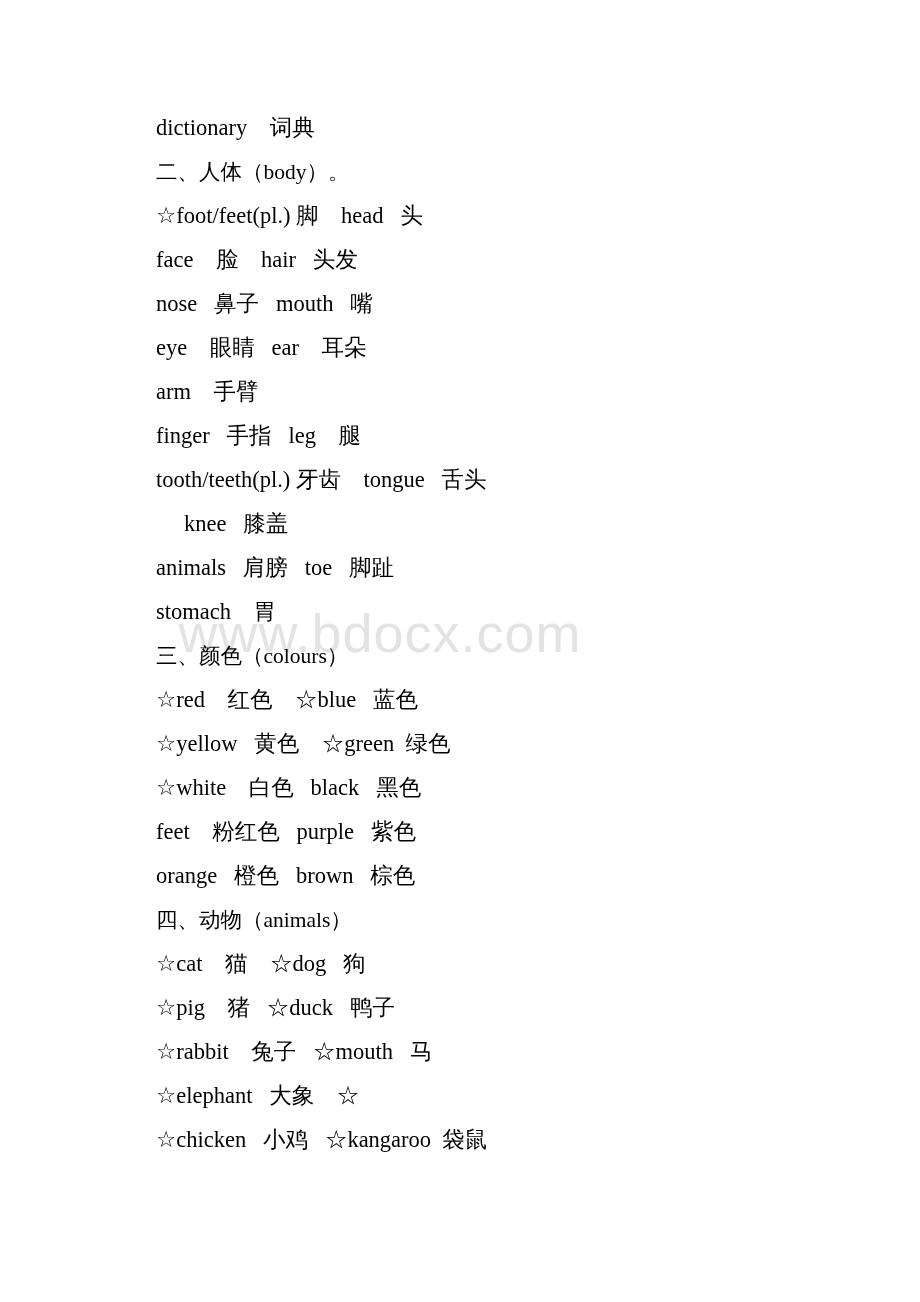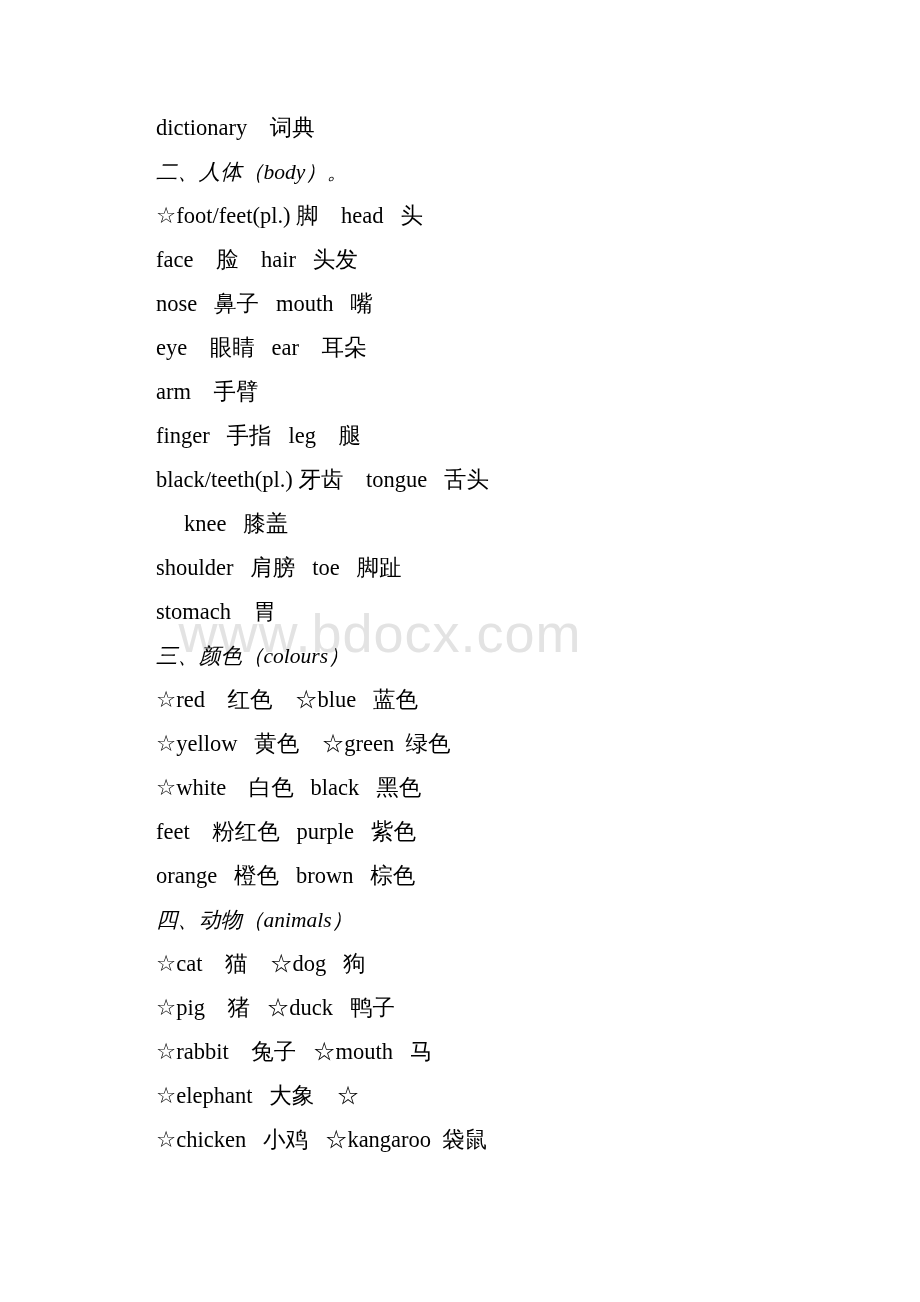--- a/index.html
+++ b/index.html
@@ -51,21 +51,20 @@
     height: 44px;
     line-height: 44px;
     font-size: 22.5px;
     white-space: pre;
     margin: 0;
   }
 
   
   .line.heading {
     font-size: 21.5px;
-    font-style: italic;
   }
 
   
   .line.indent {
     padding-left: 28px;
   }
 </style>
 </head>
 <body>
 
@@ -74,23 +73,23 @@
 <div id="page">
 
   <div class="line">dictionary    词典</div>
   <div class="line heading">二、人体（body）。</div>
   <div class="line">☆foot/feet(pl.) 脚    head   头</div>
   <div class="line">face    脸    hair   头发</div>
   <div class="line">nose   鼻子   mouth   嘴</div>
   <div class="line">eye    眼睛   ear    耳朵</div>
   <div class="line">arm    手臂</div>
   <div class="line">finger   手指   leg    腿</div>
-  <div class="line">black/teeth(pl.) 牙齿    tongue   舌头</div>
+  <div class="line">tooth/teeth(pl.) 牙齿    tongue   舌头</div>
   <div class="line indent">knee   膝盖</div>
-  <div class="line">shoulder   肩膀   toe   脚趾</div>
+  <div class="line">animals   肩膀   toe   脚趾</div>
   <div class="line">stomach    胃</div>
   <div class="line heading">三、颜色（colours）</div>
   <div class="line">☆red    红色    ☆blue   蓝色</div>
   <div class="line">☆yellow   黄色    ☆green  绿色</div>
   <div class="line">☆white    白色   black   黑色</div>
   <div class="line">feet    粉红色   purple   紫色</div>
   <div class="line">orange   橙色   brown   棕色</div>
   <div class="line heading">四、动物（animals）</div>
   <div class="line">☆cat    猫    ☆dog   狗</div>
   <div class="line">☆pig    猪   ☆duck   鸭子</div>

